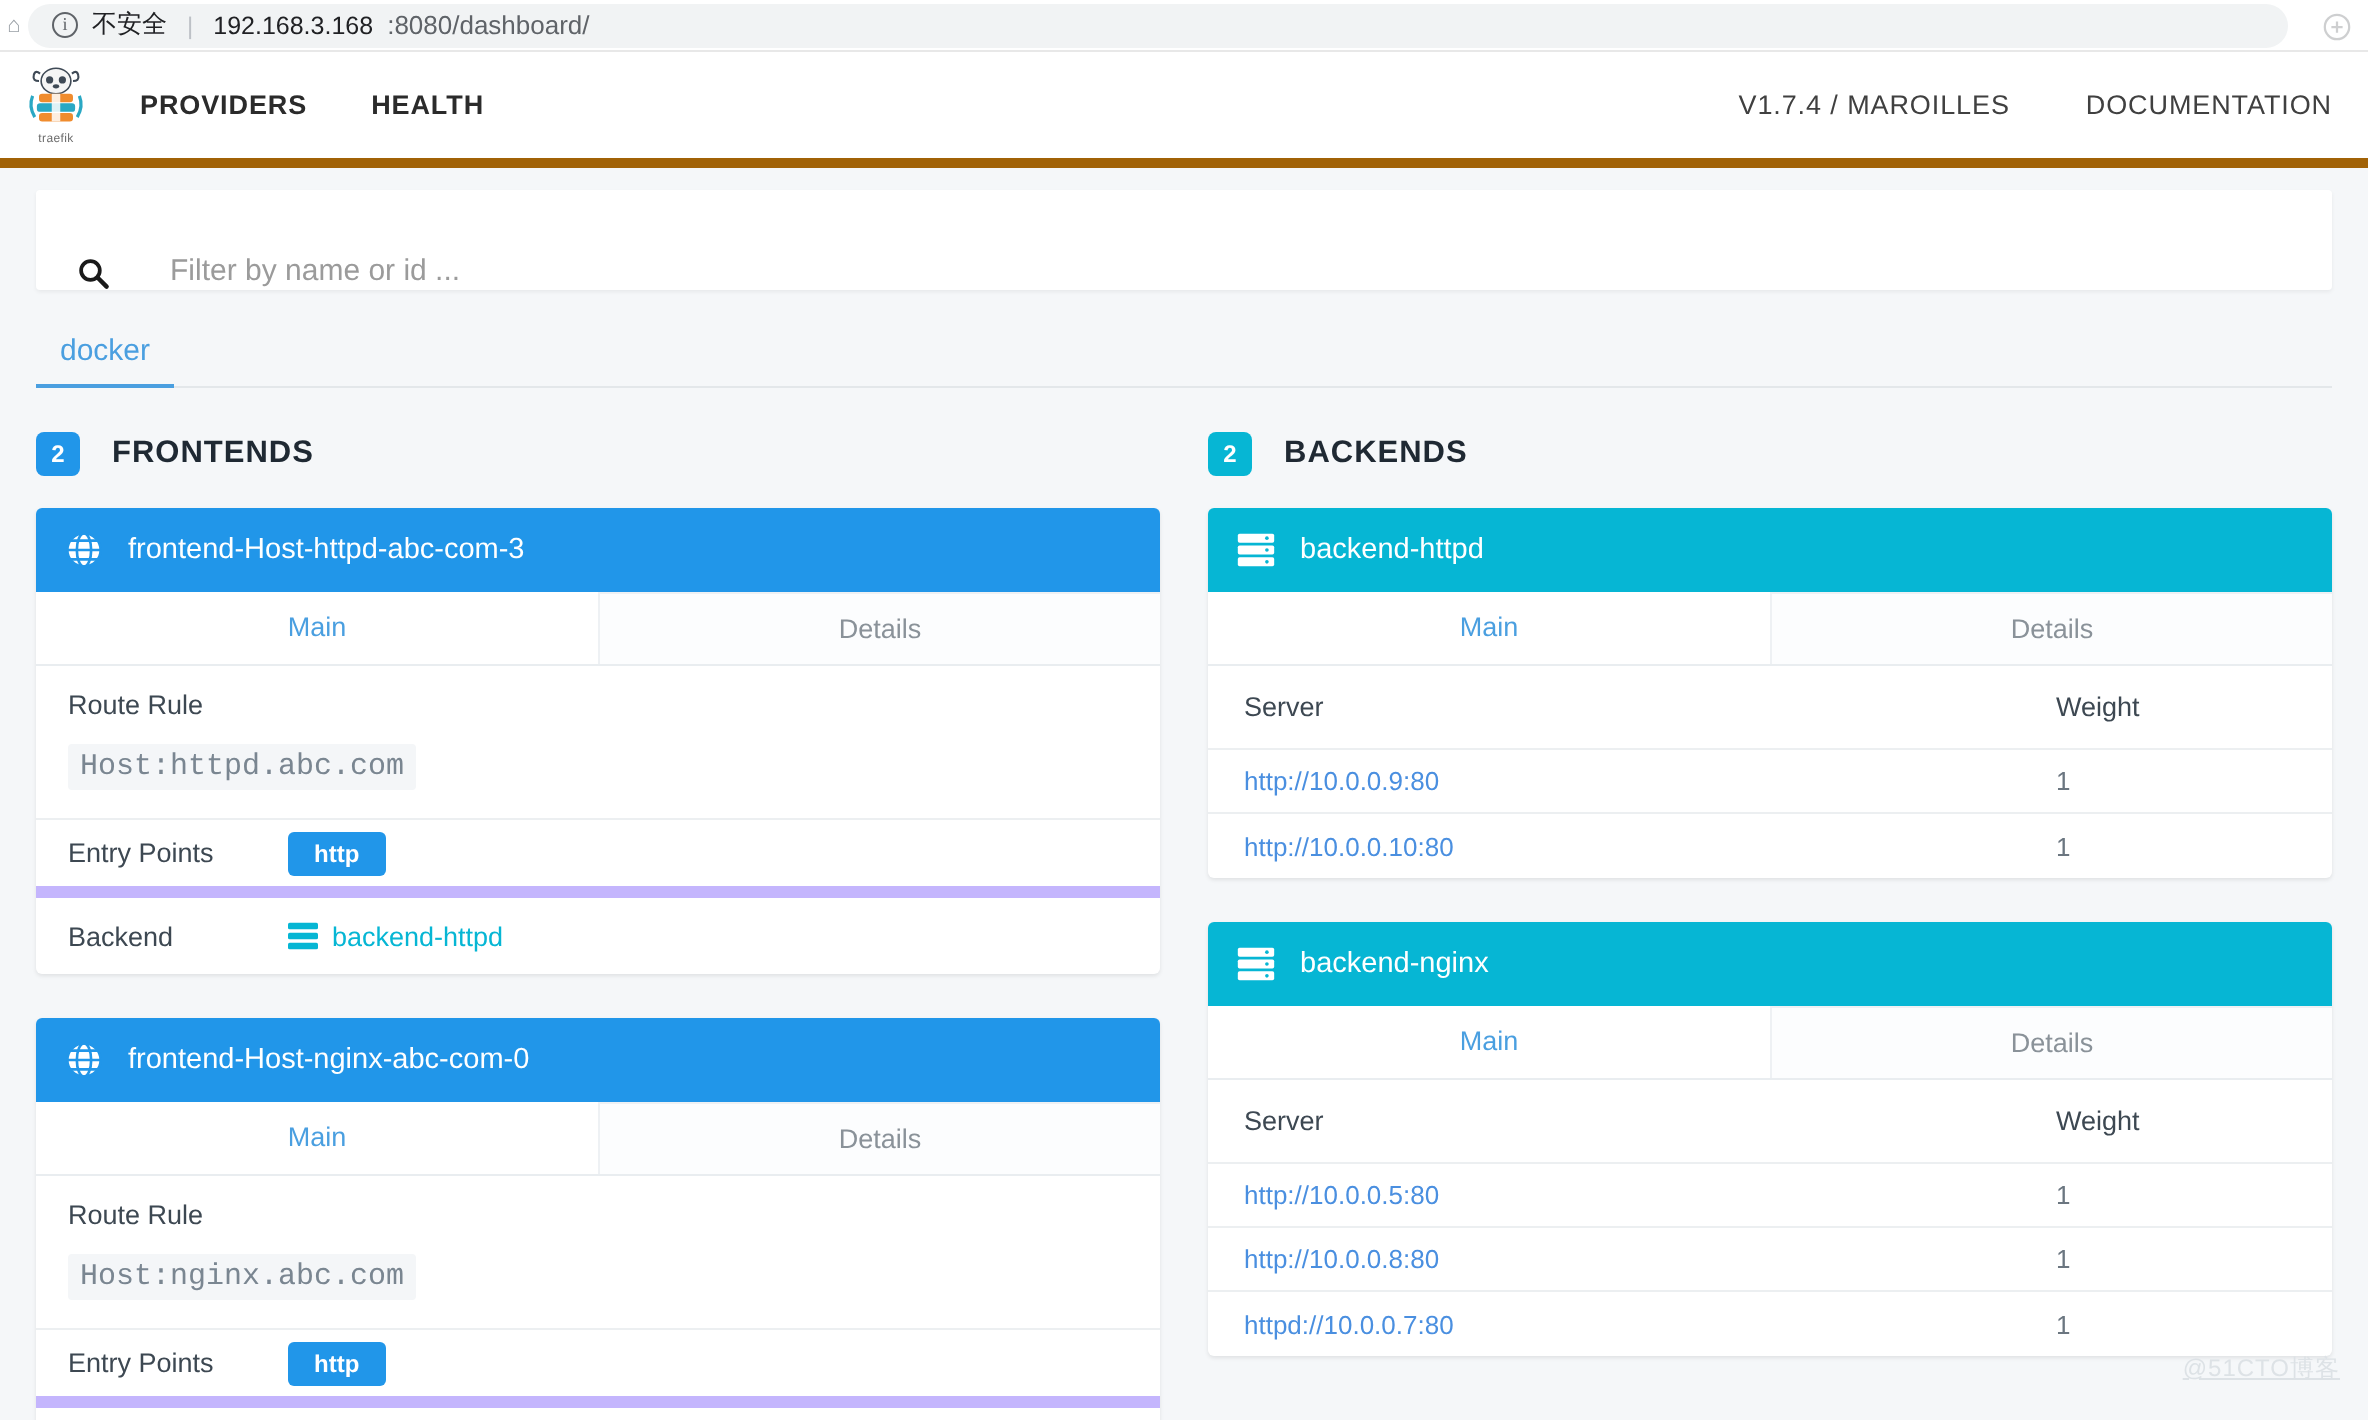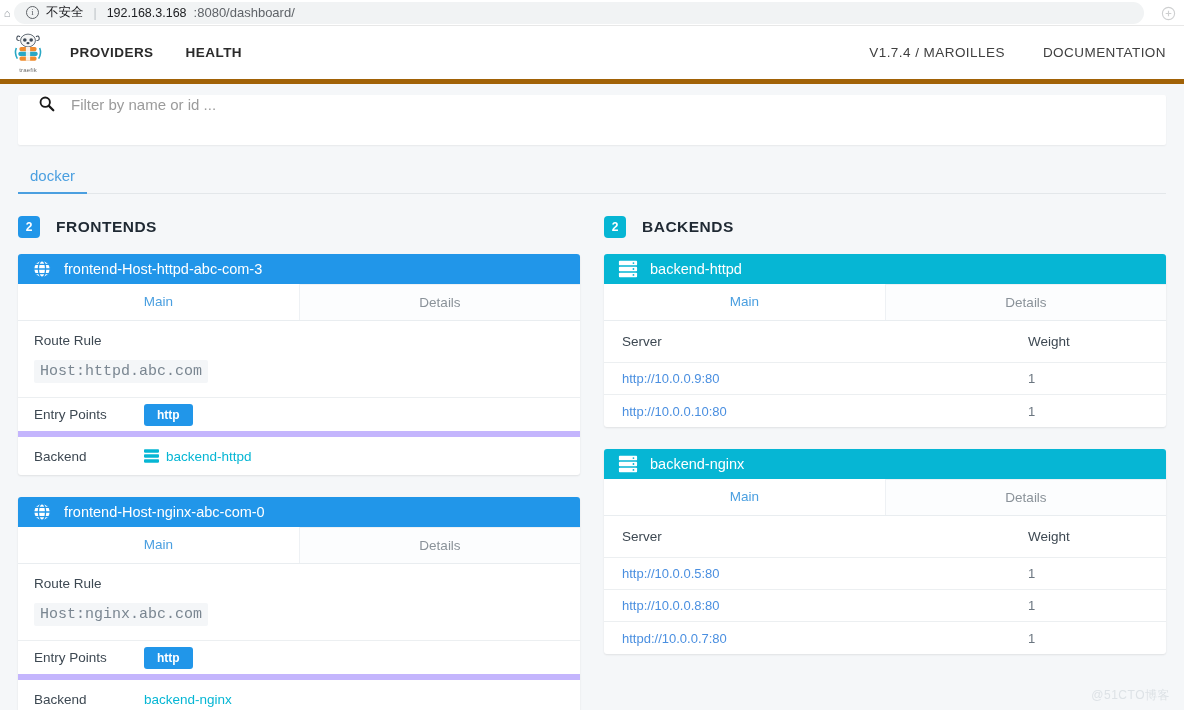--- a/index.html
+++ b/index.html
@@ -65,21 +65,21 @@
     font-size:13.5px; letter-spacing:.45px; color:#2b2b2b;
     font-weight:600; text-decoration:none; cursor:pointer;
   }
   .nav-right { margin-left:auto; display:flex; align-items:center; gap:38px; }
   .nav-right .nav-link { font-weight:400; color:#404040; font-size:13.5px; }
 
   
   .search-wrap { padding:11px 18px 0 18px; }
   .search-box {
     background:#fff; height:50px; border-radius:2px;
-    display:flex; align-items:flex-start; gap:14px;
+    display:flex; align-items:flex-end; gap:28px;
     padding:0 20px;
     box-shadow:0 1px 2px rgba(0,0,0,.06);
   }
   .search-box input {
     border:0; outline:0; flex:1;
     font-size:15px; color:#555;
     font-family:"Liberation Sans", sans-serif;
     background:transparent;
   }
   .search-box input::placeholder { color:#9b9b9b; }
@@ -111,21 +111,21 @@
     font-size:15.5px; font-weight:700; letter-spacing:.5px; color:#1f2933;
   }
 
   
   .card {
     background:#fff; border-radius:3px; margin-bottom:22px;
     box-shadow:0 1px 2px rgba(0,0,0,.09);
     overflow:hidden;
   }
   .card-head {
-    height:30px; display:flex; align-items:center; gap:12px;
+    height:42px; display:flex; align-items:center; gap:12px;
     padding:0 14px; color:#fff; font-size:14.5px;
   }
   .card-head.blue { background:#2196e9; }
   .card-head.cyan { background:#06b6d4; }
   .card-head .icon { width:20px; height:20px; flex:0 0 auto; display:block; }
 
   .tabs { display:flex; border-bottom:1px solid #e9edf0; }
   .tab {
     flex:1 1 50%; text-align:center; font-size:13.5px;
     padding:10px 0 10px 0; cursor:pointer;
@@ -175,23 +175,24 @@
   .trow { height:32px; }
   .trow:last-child { border-bottom:0; }
   .th { font-size:13.5px; color:#3d4852; }
   .td { font-size:13px; }
   .c-server { flex:1 1 auto; }
   .c-weight { width:120px; flex:0 0 auto; }
   .server-link { color:#4a8fe0; text-decoration:none; cursor:pointer; }
   .weight-val { color:#6b7680; }
 
   .watermark {
-    position:absolute; right:14px; bottom:6px;
+    position:absolute; right:14px; bottom:17px;
     font-size:12px; color:#dde2e6; letter-spacing:.5px;
     user-select:none;
+    text-decoration:underline;
   }
 </style>
 </head>
 <body>
 
 <div class="browser-bar">
   <div class="tab-stub">⌂</div>
   <div class="omnibox">
     <span class="info-circle">
       <span>i</span>

